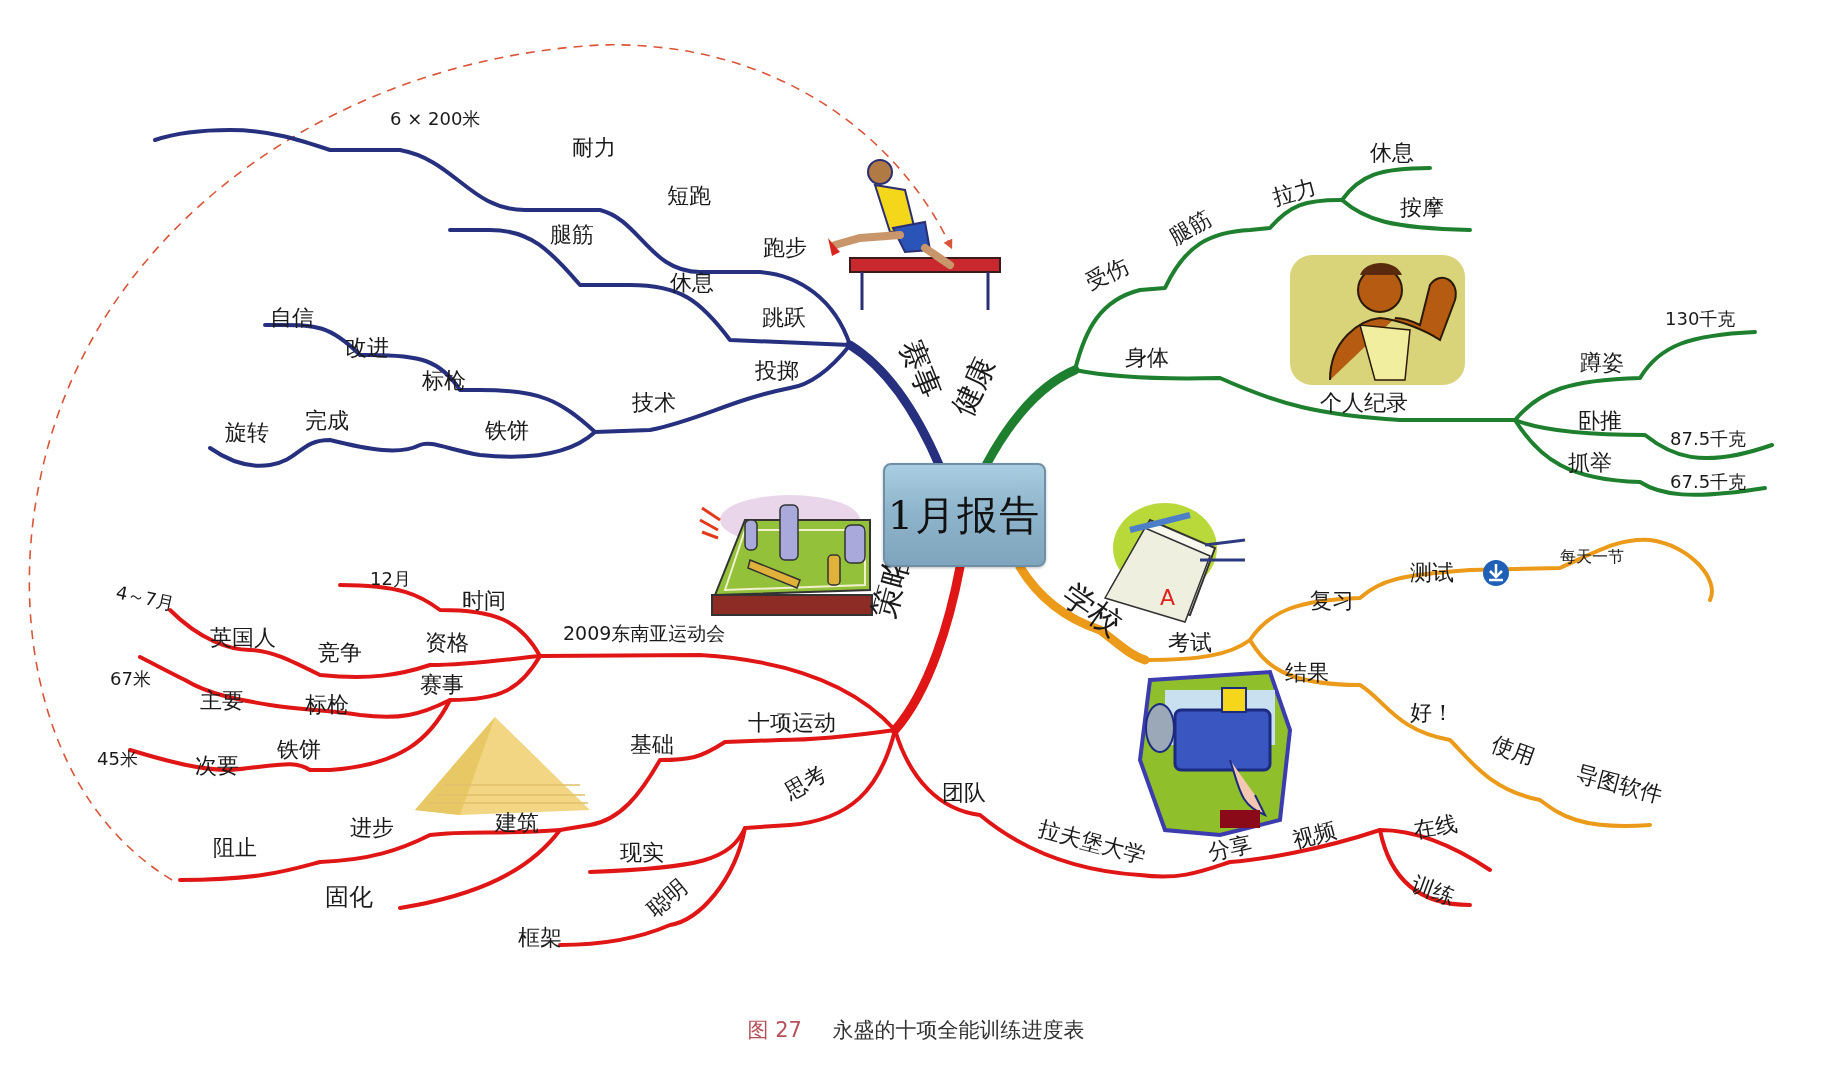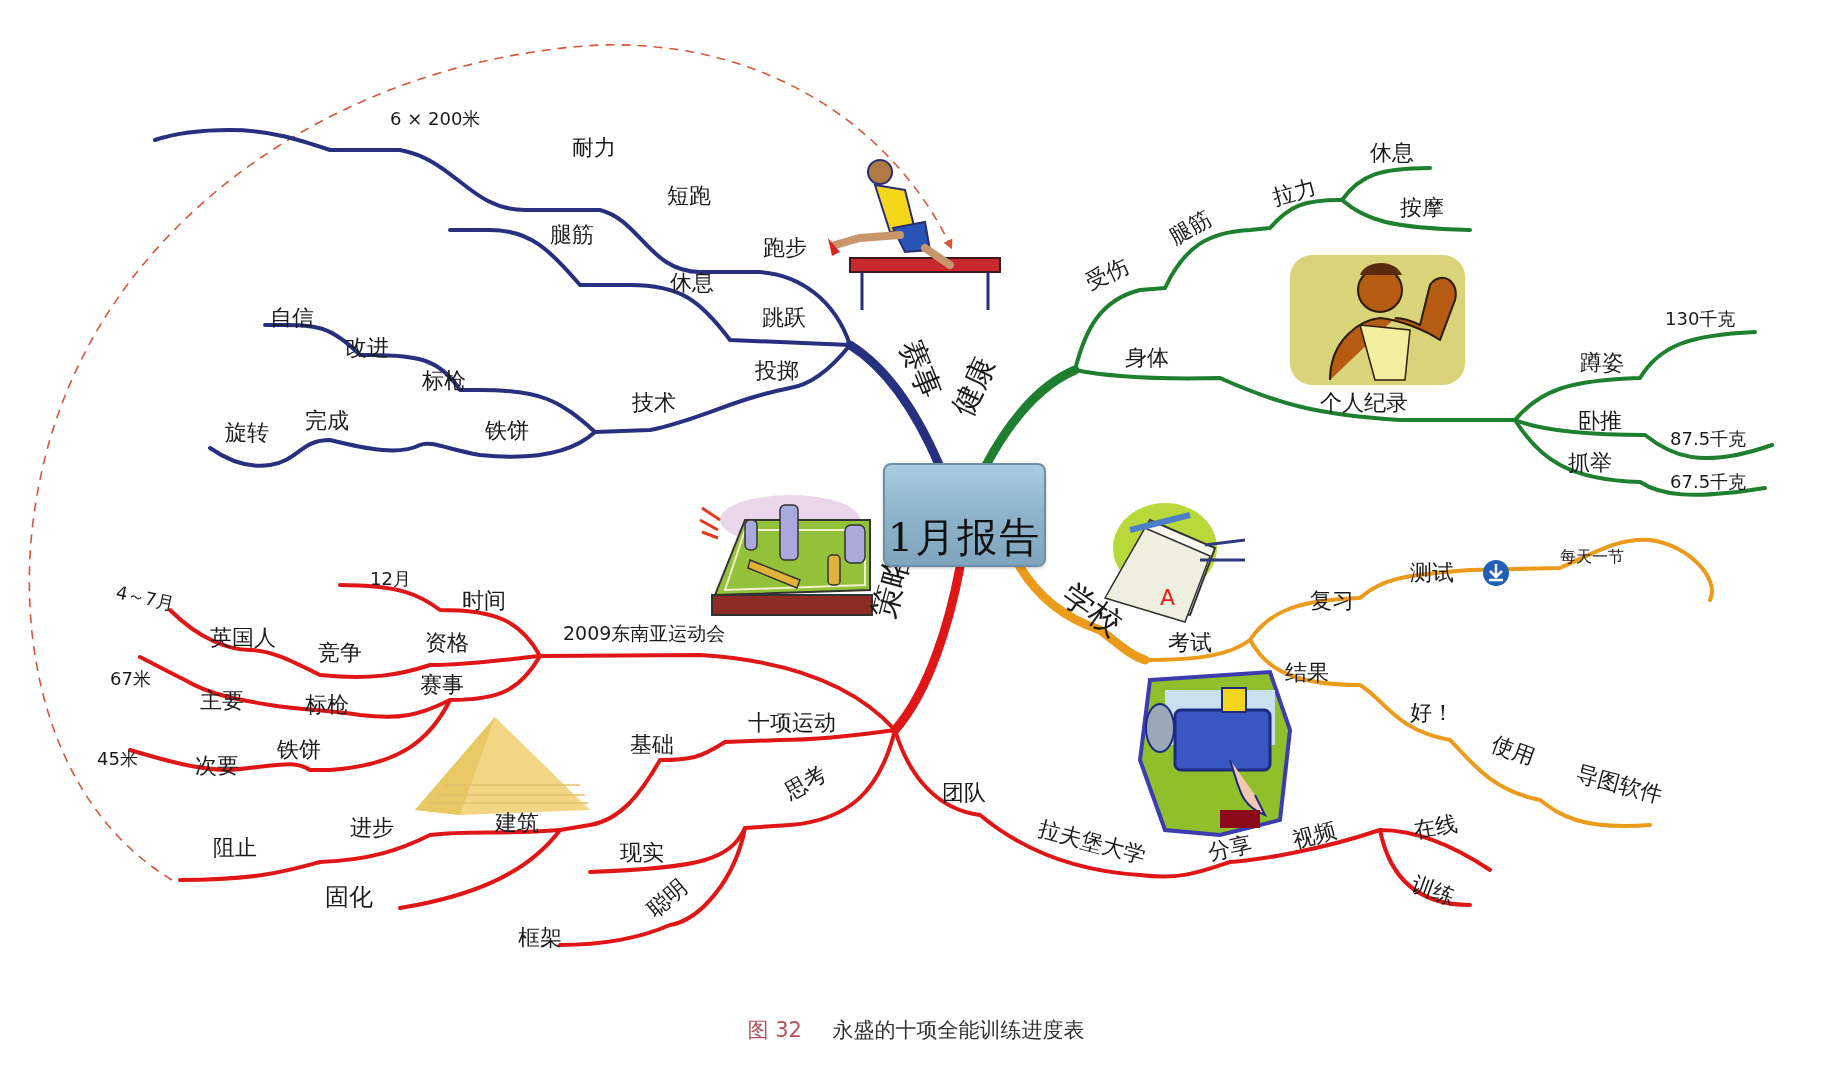--- a/index.html
+++ b/index.html
@@ -7,21 +7,21 @@
   #map{position:absolute;left:0;top:0;width:1832px;height:1067px;}
   .lbl{font-family:"DejaVu Sans",sans-serif;fill:#1a1a1a;}
   .br{fill:none;stroke-linecap:round;stroke-linejoin:round;}
   .blue{stroke:#26307f;}
   .green{stroke:#1e7f2e;}
   .orange{stroke:#eb9a1a;}
   .red{stroke:#e01616;}
   .center-box{position:absolute;left:883px;top:463px;width:163px;height:104px;border-radius:8px;
     border:2px solid #6f8fa6;box-sizing:border-box;
     background:linear-gradient(180deg,#a9cde0 0%,#8fb5cc 45%,#7fa4bd 100%);
-    box-shadow:0 1px 3px rgba(0,0,0,.25);display:flex;align-items:flex-end;justify-content:center;}
+    box-shadow:0 1px 3px rgba(0,0,0,.25);display:flex;align-items:center;justify-content:center;}
   .center-box span{font-family:"DejaVu Serif",serif;font-size:40px;color:#111;letter-spacing:2px;}
   .caption{position:absolute;left:0;width:1832px;top:1016px;text-align:center;font-size:21px;}
   .caption .fig{color:#b5505a;margin-right:24px;}
   .caption .txt{color:#333;text-align:center;}
 </style>
 </head>
 <body>
 
 <svg id="map" viewBox="0 0 1832 1067" xmlns="http://www.w3.org/2000/svg">
   <defs>
@@ -226,15 +226,15 @@
   <text class="lbl" font-size="22" transform="translate(1295,848) rotate(-15)">视频</text>
   <text class="lbl" font-size="22" transform="translate(1415,838) rotate(-10)">在线</text>
   <text class="lbl" font-size="22" transform="translate(1410,890) rotate(20)">训练</text>
 </svg>
 
 <div class="center-box">
   <span>1月报告</span>
 </div>
 
 <div class="caption">
-  <span class="fig">图 32</span>
+  <span class="fig">图 27</span>
   <span class="txt">永盛的十项全能训练进度表</span>
 </div>
 
 </body></html>

